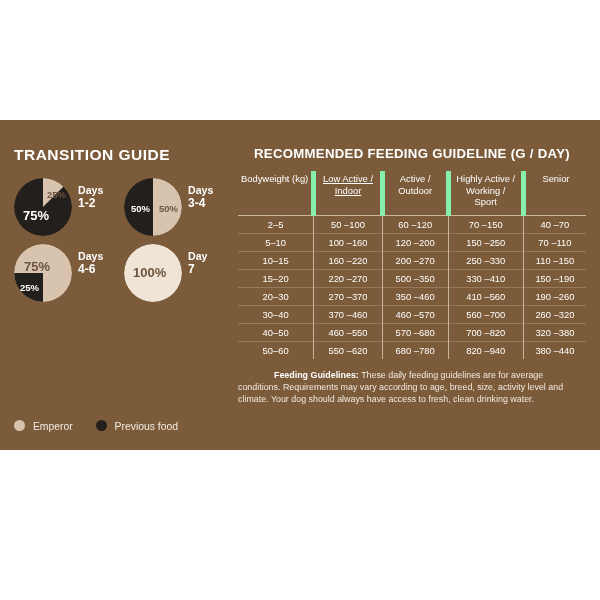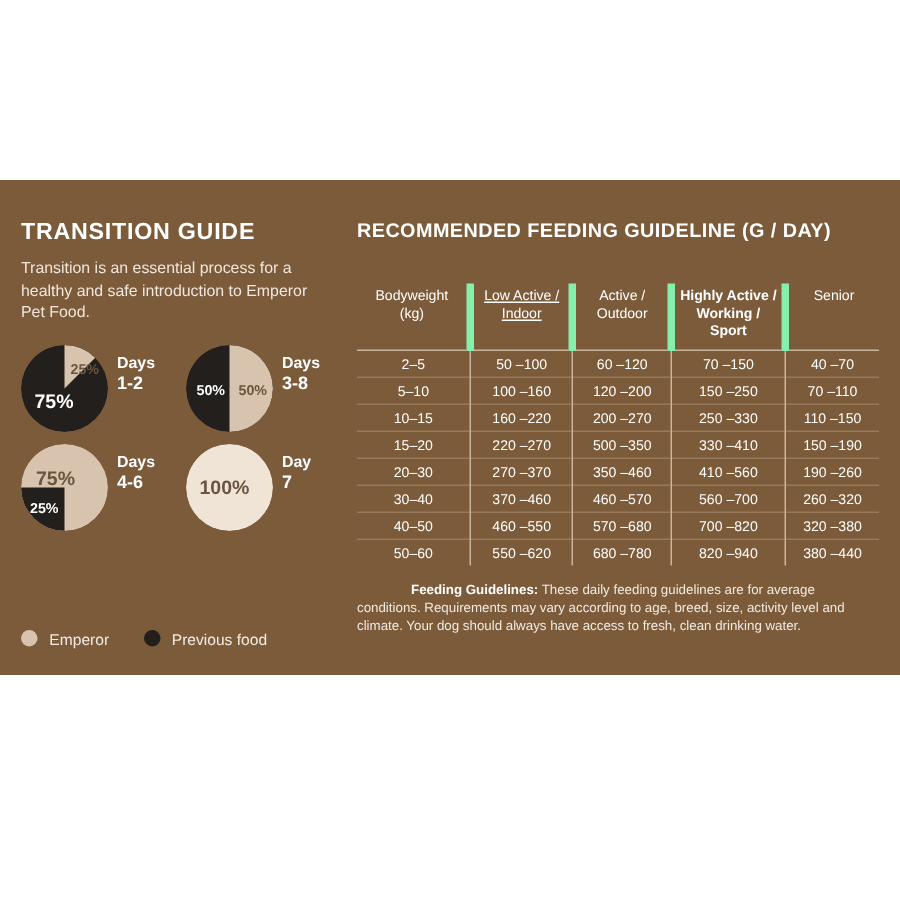--- a/index.html
+++ b/index.html
@@ -104,22 +104,23 @@
   #right {
     position: absolute;
     left: 238px;
     top: 26px;
     width: 348px;
   }
   #feed-title {
     font-size: 13.2px;
     font-weight: bold;
     letter-spacing: 0.3px;
-    margin: 0 0 28px 0;
-    color: #ffffff;
+    margin: 0 0 10px 0;
+    color: #ffffff;
+    text-align: center;
   }
   table {
     border-collapse: collapse;
     width: 348px;
     font-size: 9.4px;
     color: #ffffff;
   }
   th {
     font-weight: normal;
     text-align: center;
@@ -148,21 +149,20 @@
   }
   #note b { color: #ffffff; padding-left: 36px; }
 </style>
 </head>
 <body>
 
 <div id="panel">
 
   <div id="left">
     <div id="transition-title">TRANSITION GUIDE</div>
-    <div id="transition-desc">Transition is an essential process for a healthy and safe introduction to Emperor Pet Food.</div>
 
     <div class="pie-grid">
 
       <div class="pie-cell" style="left:0; top:0;">
         <div class="pie">
           <svg width="58" height="58" viewBox="0 0 58 58">
             <circle cx="29" cy="29" r="29" fill="#231f1c"></circle>
             <path d="M29 29 L29 0 A29 29 0 0 1 49.5 8.5 Z" fill="#d8c4ae"></path>
           </svg>
           <span class="slice-txt" style="left:33px; top:11px; color:#6b5540;">25%</span>
@@ -178,21 +178,21 @@
         <div class="pie">
           <svg width="58" height="58" viewBox="0 0 58 58">
             <circle cx="29" cy="29" r="29" fill="#231f1c"></circle>
             <path d="M29 29 L29 0 A29 29 0 0 1 29 58 Z" fill="#d8c4ae"></path>
           </svg>
           <span class="slice-txt" style="left:7px; top:25px; color:#ffffff;">50%</span>
           <span class="slice-txt" style="left:35px; top:25px; color:#6b5540;">50%</span>
         </div>
         <div class="pie-label">
           <span>Days</span>
-          <span class="big">3-8</span>
+          <span class="big">3-4</span>
         </div>
       </div>
 
       <div class="pie-cell" style="left:0; top:66px;">
         <div class="pie">
           <svg width="58" height="58" viewBox="0 0 58 58">
             <circle cx="29" cy="29" r="29" fill="#d8c4ae"></circle>
             <path d="M29 29 L0 29 A29 29 0 0 0 29 58 Z" fill="#231f1c"></path>
           </svg>
           <span class="slice-txt lg" style="left:10px; top:15px; color:#6b5540;">75%</span>
@@ -239,21 +239,21 @@
         <tr>
           <th style="width:76px;">
             <span>Bodyweight (kg)</span>
           </th>
           <th style="width:68px;text-decoration:underline;">
             <span>Low Active / Indoor</span>
           </th>
           <th style="width:64px;">
             <span>Active / Outdoor</span>
           </th>
-          <th style="width:78px;font-weight:bold;">
+          <th style="width:78px;">
             <span>Highly Active / Working / Sport</span>
           </th>
           <th style="width:62px;">
             <span>Senior</span>
           </th>
         </tr>
       </thead>
       <tbody>
         <tr>
           <td>2–5</td>

